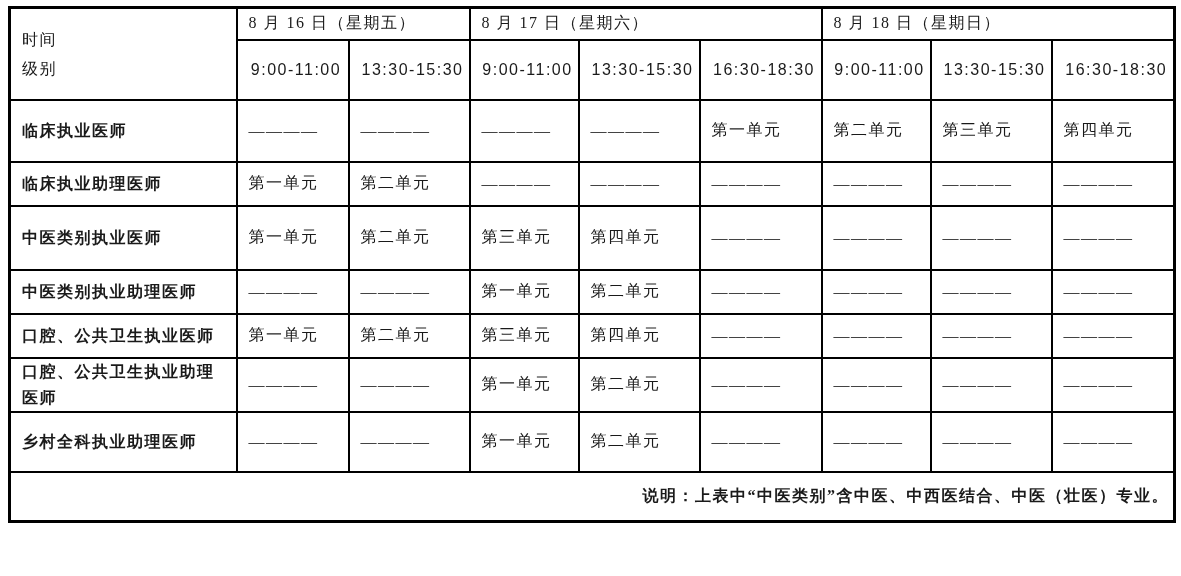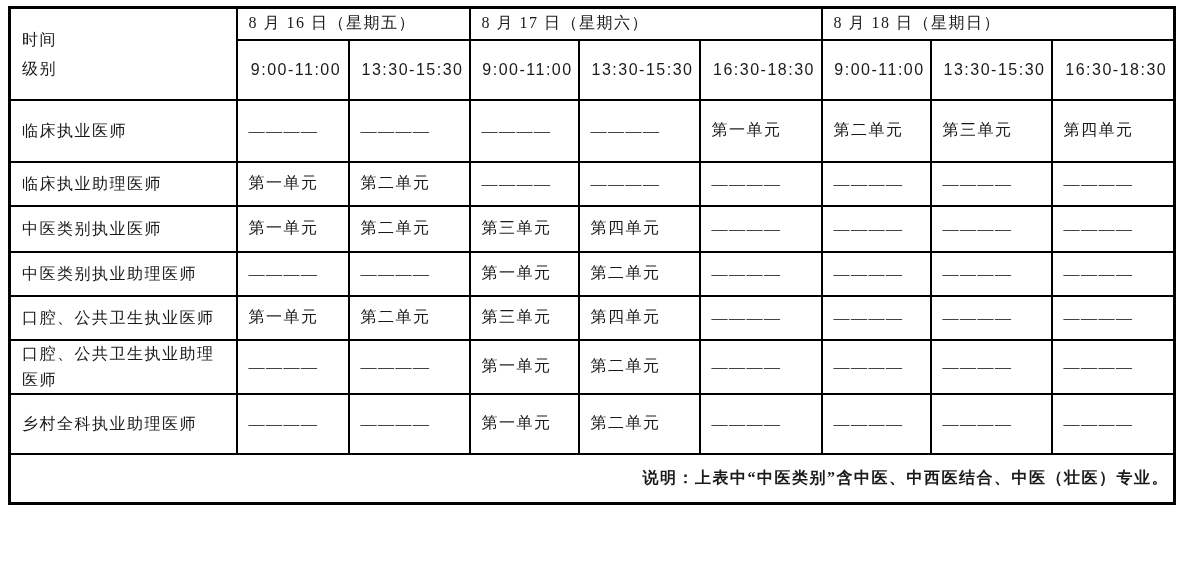--- a/index.html
+++ b/index.html
@@ -52,20 +52,21 @@
     padding-left: 10px;
     text-align: center;
   }
   td.cell {
     letter-spacing: 2.5px;
     padding-left: 13px;
   }
   td.lbl {
     letter-spacing: 1.5px;
     line-height: 26px;
+    font-weight: bold;
   }
   td.note {
     font-weight: bold;
     letter-spacing: 1px;
     padding-left: 10px;
     text-align: right;
   }
 </style>
 </head>
 <body>
@@ -123,21 +124,21 @@
       <td class="cell">第一单元</td>
       <td class="cell">第二单元</td>
       <td class="cell">————</td>
       <td class="cell">————</td>
       <td class="cell">————</td>
       <td class="cell">————</td>
       <td class="cell">————</td>
       <td class="cell">————</td>
     </tr>
 
-    <tr style="height:46px">
+    <tr style="height:64px">
       <td class="lbl">中医类别执业医师</td>
       <td class="cell">第一单元</td>
       <td class="cell">第二单元</td>
       <td class="cell">第三单元</td>
       <td class="cell">第四单元</td>
       <td class="cell">————</td>
       <td class="cell">————</td>
       <td class="cell">————</td>
       <td class="cell">————</td>
     </tr>

